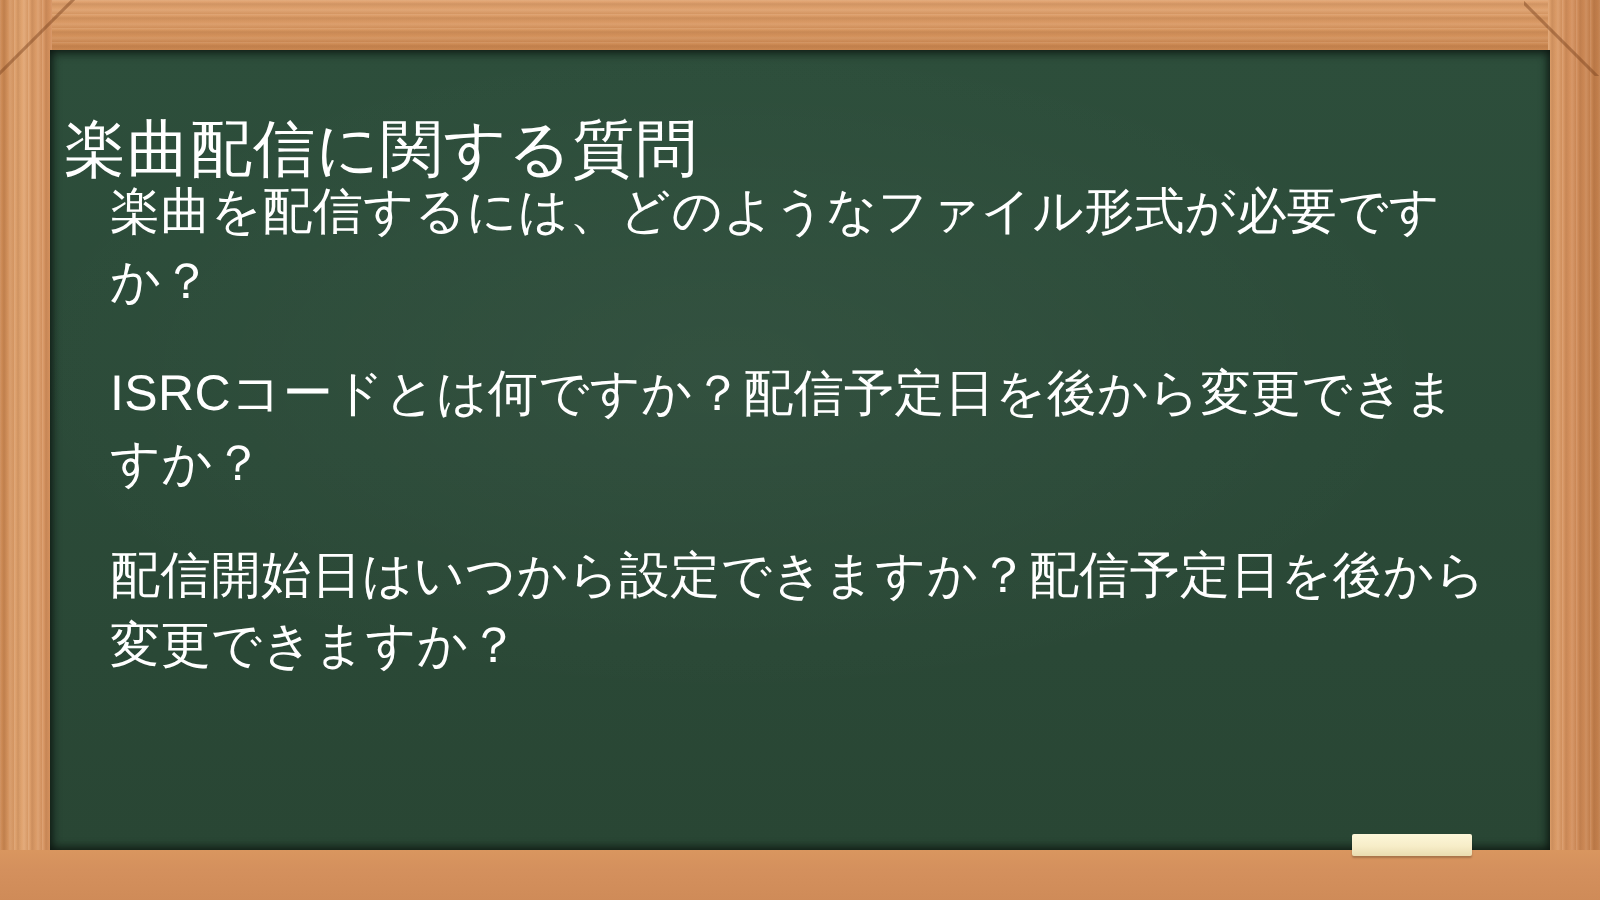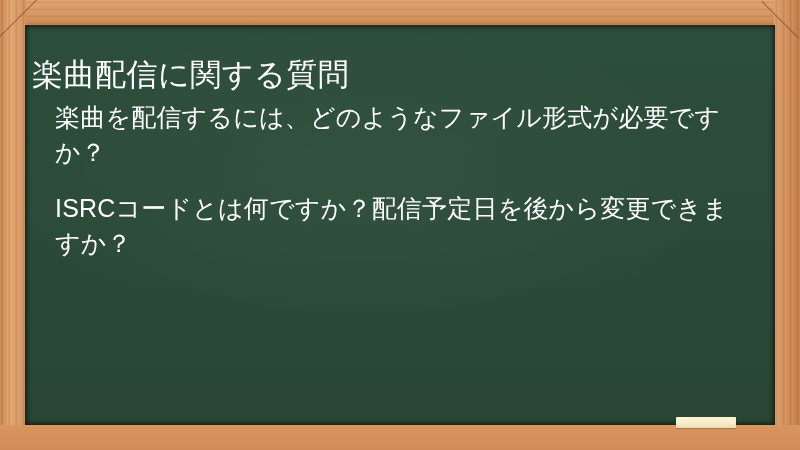--- a/index.html
+++ b/index.html
@@ -107,21 +107,21 @@
     color: #ffffff;
     font-size: 31px;
     line-height: 1.25;
     font-weight: 400;
     letter-spacing: 0.5px;
     white-space: nowrap;
   }
 
   #qa-list {
     position: absolute;
-    left: 30px; top: 75px;
+    left: 30px; top: 64px;
     width: 690px;
     margin: 0; padding: 0;
     list-style: none;
   }
   .qa-item {
     color: #ffffff;
     font-size: 25px;
     line-height: 1.38;
     font-weight: 400;
     letter-spacing: 0.2px;
@@ -150,19 +150,20 @@
   <div class="mitre mitre-tl"></div>
   <div class="mitre mitre-tr"></div>
 
   <div id="board">
 
     <h1 id="board-title">楽曲配信に関する質問</h1>
 
     <ul id="qa-list">
       <li class="qa-item">楽曲を配信するには、どのようなファイル形式が必要ですか？</li>
       <li class="qa-item">ISRCコードとは何ですか？配信予定日を後から変更できますか？</li>
+      <li class="qa-item">配信開始日はいつから設定できますか？配信予定日を後から変更できますか？</li>
     </ul>
 
   </div>
 
   <div id="chalk-stick"></div>
 
 </div>
 
 </body></html>

